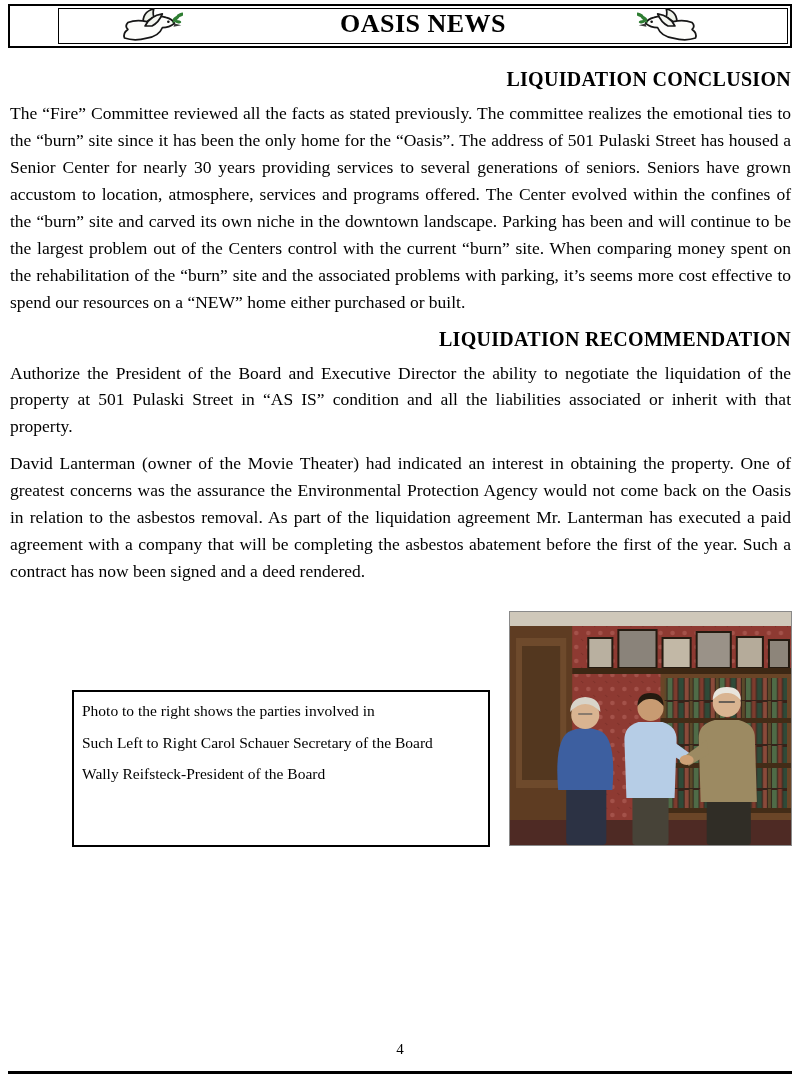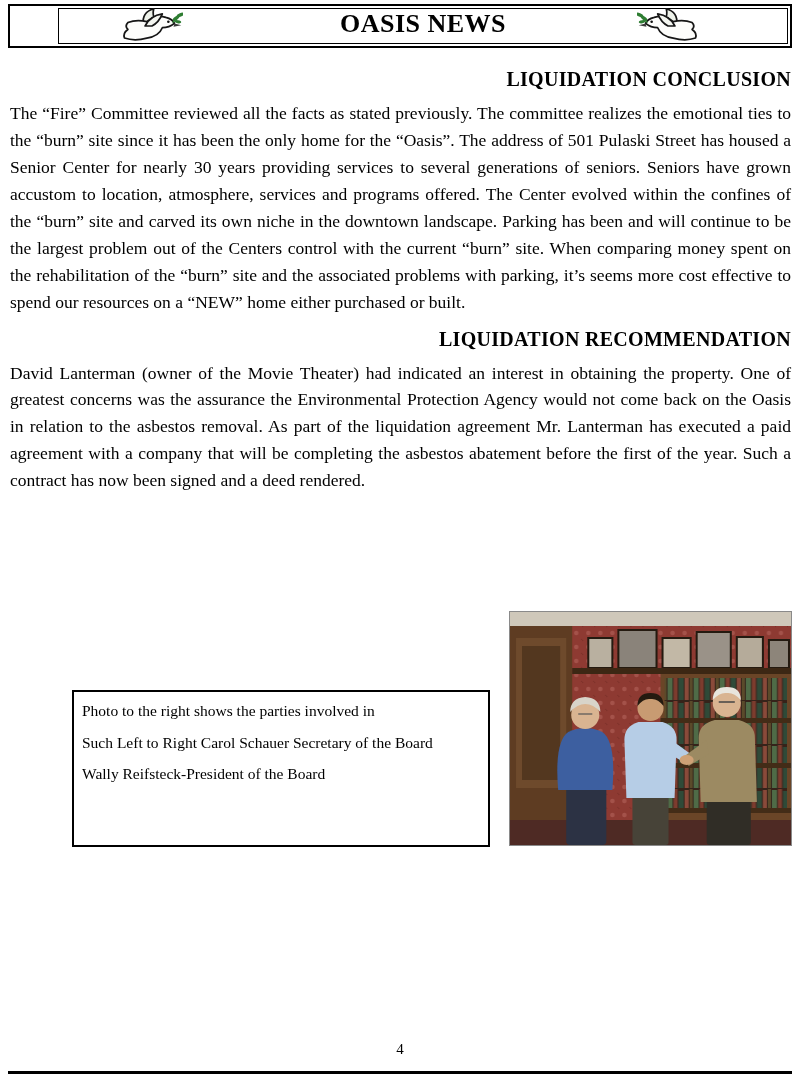--- a/index.html
+++ b/index.html
@@ -77,20 +77,21 @@
         </svg>
       </span>
     </div>
   </header>
 
   <main class="content">
     <h2 class="section-heading first">LIQUIDATION CONCLUSION</h2>
     <p class="body-paragraph">The “Fire” Committee reviewed all the facts as stated previously. The committee realizes the emotional ties to the “burn” site since it has been the only home for the “Oasis”. The address of 501 Pulaski Street has housed a Senior Center for nearly 30 years providing services to several generations of seniors. Seniors have grown accustom to location, atmosphere, services and programs offered. The Center evolved within the confines of the “burn” site and carved its own niche in the downtown landscape. Parking has been and will continue to be the largest problem out of the Centers control with the current “burn” site. When comparing money spent on the rehabilitation of the “burn” site and the associated problems with parking, it’s seems more cost effective to spend our resources on a “NEW” home either purchased or built.</p>
 
     <h2 class="section-heading">LIQUIDATION RECOMMENDATION</h2>
+    <p class="body-paragraph">Authorize the President of the Board and Executive Director the ability to negotiate the liquidation of the property at 501 Pulaski Street in “AS IS” condition and all the liabilities associated or inherit with that property.</p>
     <p class="body-paragraph">David Lanterman (owner of the Movie Theater) had indicated an interest in obtaining the property. One of greatest concerns was the assurance the Environmental Protection Agency would not come back on the Oasis in relation to the asbestos removal.  As part of the liquidation agreement Mr. Lanterman has executed a paid agreement with a company that will be completing the asbestos abatement before the first of the year.  Such a contract has now been signed and a deed rendered.</p>
   </main>
 
   <div class="caption-box">
     <p class="caption-line">Photo to the right shows the parties involved in</p>
     <p class="caption-line">Such Left to Right Carol Schauer Secretary of the Board</p>
     <p class="caption-line">Wally Reifsteck-President of the Board</p>
   </div>
 
   <figure class="photo" aria-label="Three people shaking hands in front of bookshelves and framed photos">

